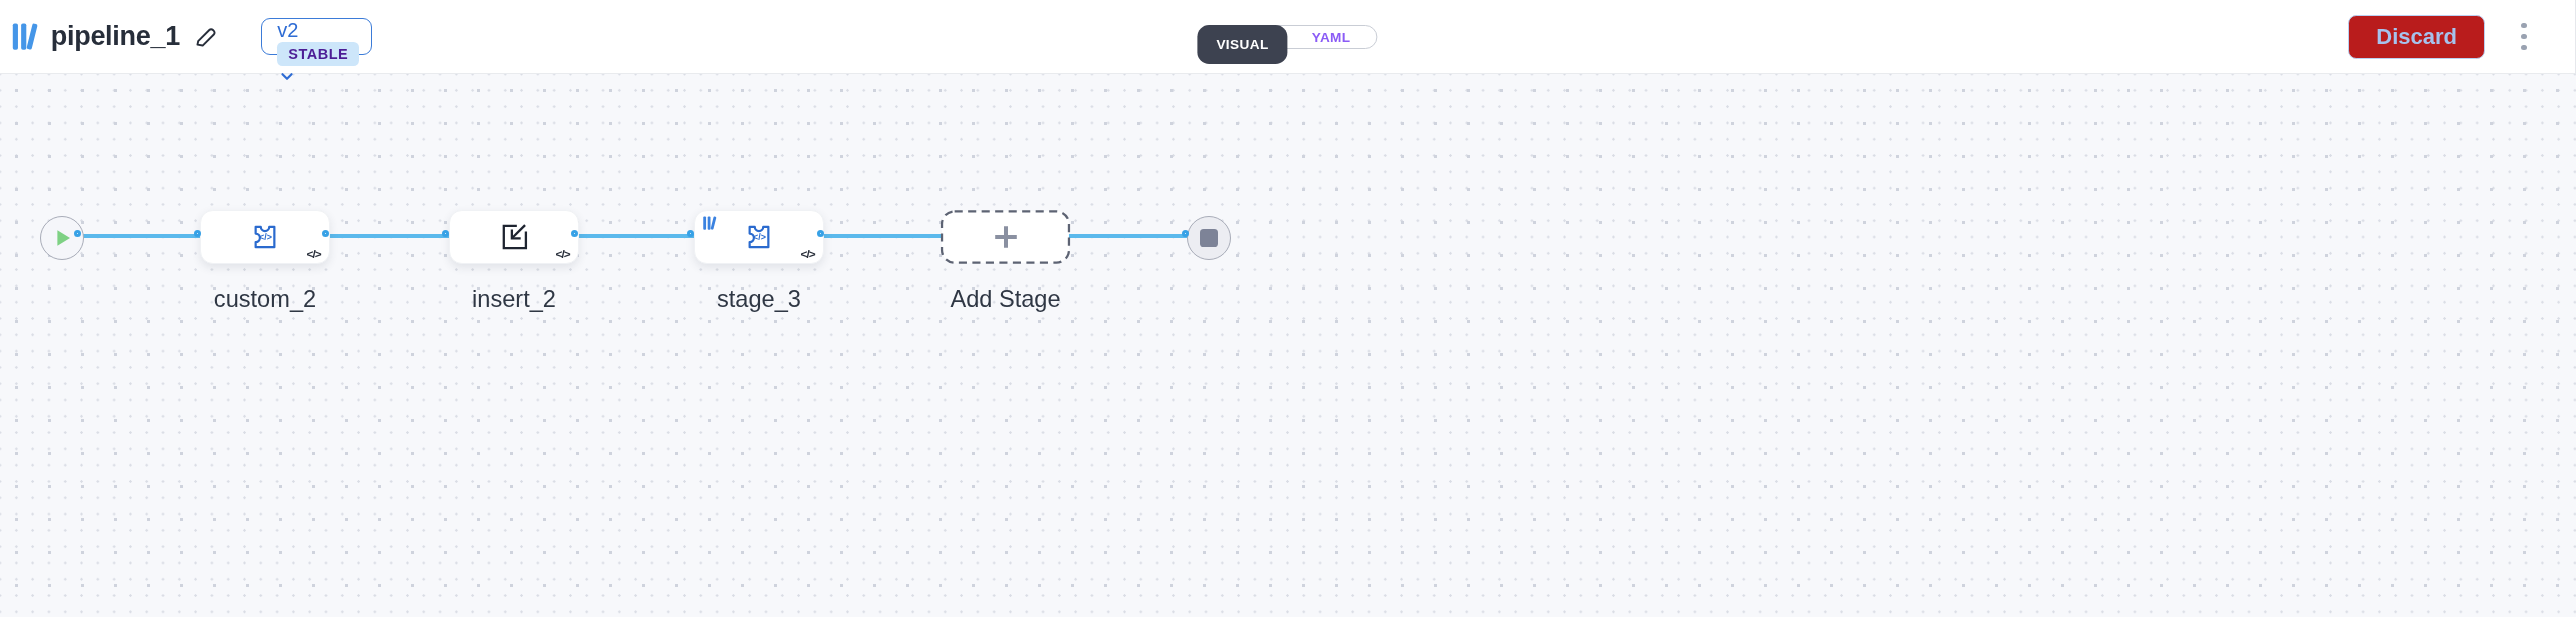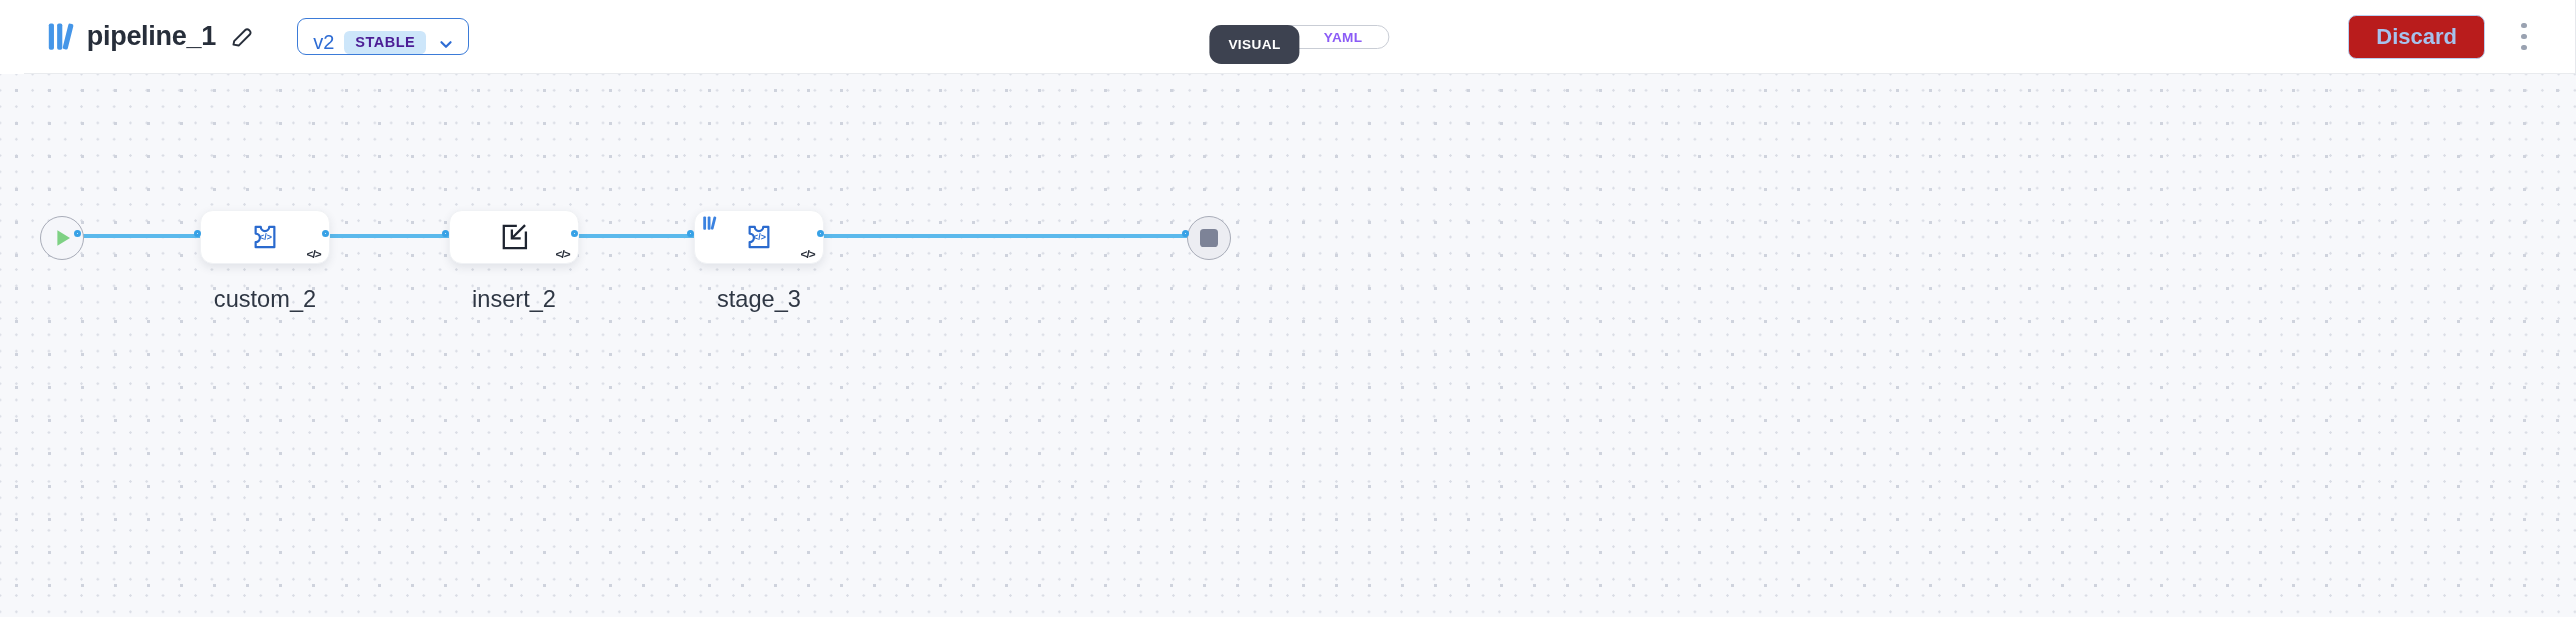--- a/index.html
+++ b/index.html
@@ -3,29 +3,29 @@
 <meta charset="utf-8">
 <style>
   * { margin:0; padding:0; box-sizing:border-box; }
   html,body { width:2576px; height:617px; }
   body { font-family:"Liberation Sans", sans-serif; background:#fff; overflow:hidden; }
   .page { width:2576px; height:617px; position:relative; border-right:1.8px solid #e6e8ec; }
 
   
   .topbar {
     height:74px; background:#ffffff; border-bottom:1.8px solid #e9ebee;
-    display:flex; align-items:center; padding:0 40px 0 24px; position:relative; z-index:10;margin-left:24px;
+    display:flex; align-items:center; padding:0 40px 0 12px; position:relative; z-index:10;
   }
   .brand { display:flex; align-items:center; gap:11.8px; }
   .brand h1 { font-size:27px; font-weight:700; color:#272e3a; letter-spacing:-0.3px; }
   .edit-btn { background:none; border:none; cursor:pointer; display:flex; align-items:center; margin-left:1.8px; }
 
   .version-btn {
     margin-left:42px; height:37px; padding:0 11.8px 0 15.4px; background:#fff;
-    border:1.8px solid #3b7bd8; border-radius:9px; display:flex; align-items:flex-end; gap:10px; cursor:pointer;
+    border:1.8px solid #3b7bd8; border-radius:9px; display:flex; align-items:flex-start; cursor:pointer;flex-direction:column;
   }
   .version-btn .vlabel { font-size:20px; color:#2e6cd4; font-weight:400; }
   .version-btn .stable {
     background:#cde6fa; color:#4c1d95; font-size:14.5px; font-weight:700;
     letter-spacing:0.5px; padding:4.5px 11px; border-radius:5.4px; line-height:1;
   }
 
   .view-toggle {
     position:absolute; left:50%; top:25.4px; transform:translateX(-50%);
     height:23.6px; display:flex; align-items:stretch; background:#fff;
@@ -209,20 +209,33 @@
           <svg width="34" height="34" viewBox="0 0 40 40" fill="none">
             <path d="M9,8 L15,8 A5,5 0 0 0 25,8 L31,8 L31,32 L9,32 L9,26 A5,5 0 0 0 9,16 Z" stroke="#2a6ace" stroke-width="2.6" stroke-linejoin="round"></path>
             <text x="20.5" y="24" text-anchor="middle" font-size="10.5" font-weight="700" fill="#2a6ace" font-family="Liberation Sans, sans-serif">&lt;/&gt;</text>
           </svg>
         </span>
         <span class="corner-badge">&lt;/&gt;</span>
       </div>
       <div class="stage-label">stage_3</div>
     </div>
 
+    <div class="stage" style="left:940px; width:131px;">
+      <div class="add-card">
+        <svg class="frame" width="131" height="54" viewBox="0 0 144 60">
+          <rect x="1.5" y="1.5" width="141" height="57" rx="14" fill="#ffffff" stroke="#5d6373" stroke-width="2.5" stroke-dasharray="9 6"></rect>
+        </svg>
+        <span class="plus" style="display:flex;">
+          <svg width="27" height="27" viewBox="0 0 30 30">
+            <path d="M15 3 V27 M3 15 H27" stroke="#8a90a1" stroke-width="4.5"></path>
+          </svg>
+        </span>
+      </div>
+      <div class="stage-label">Add Stage</div>
+    </div>
 
     <div class="terminal end">
       <span class="stop-square"></span>
     </div>
 
   </main>
 </div>
 
 
 </body></html>

